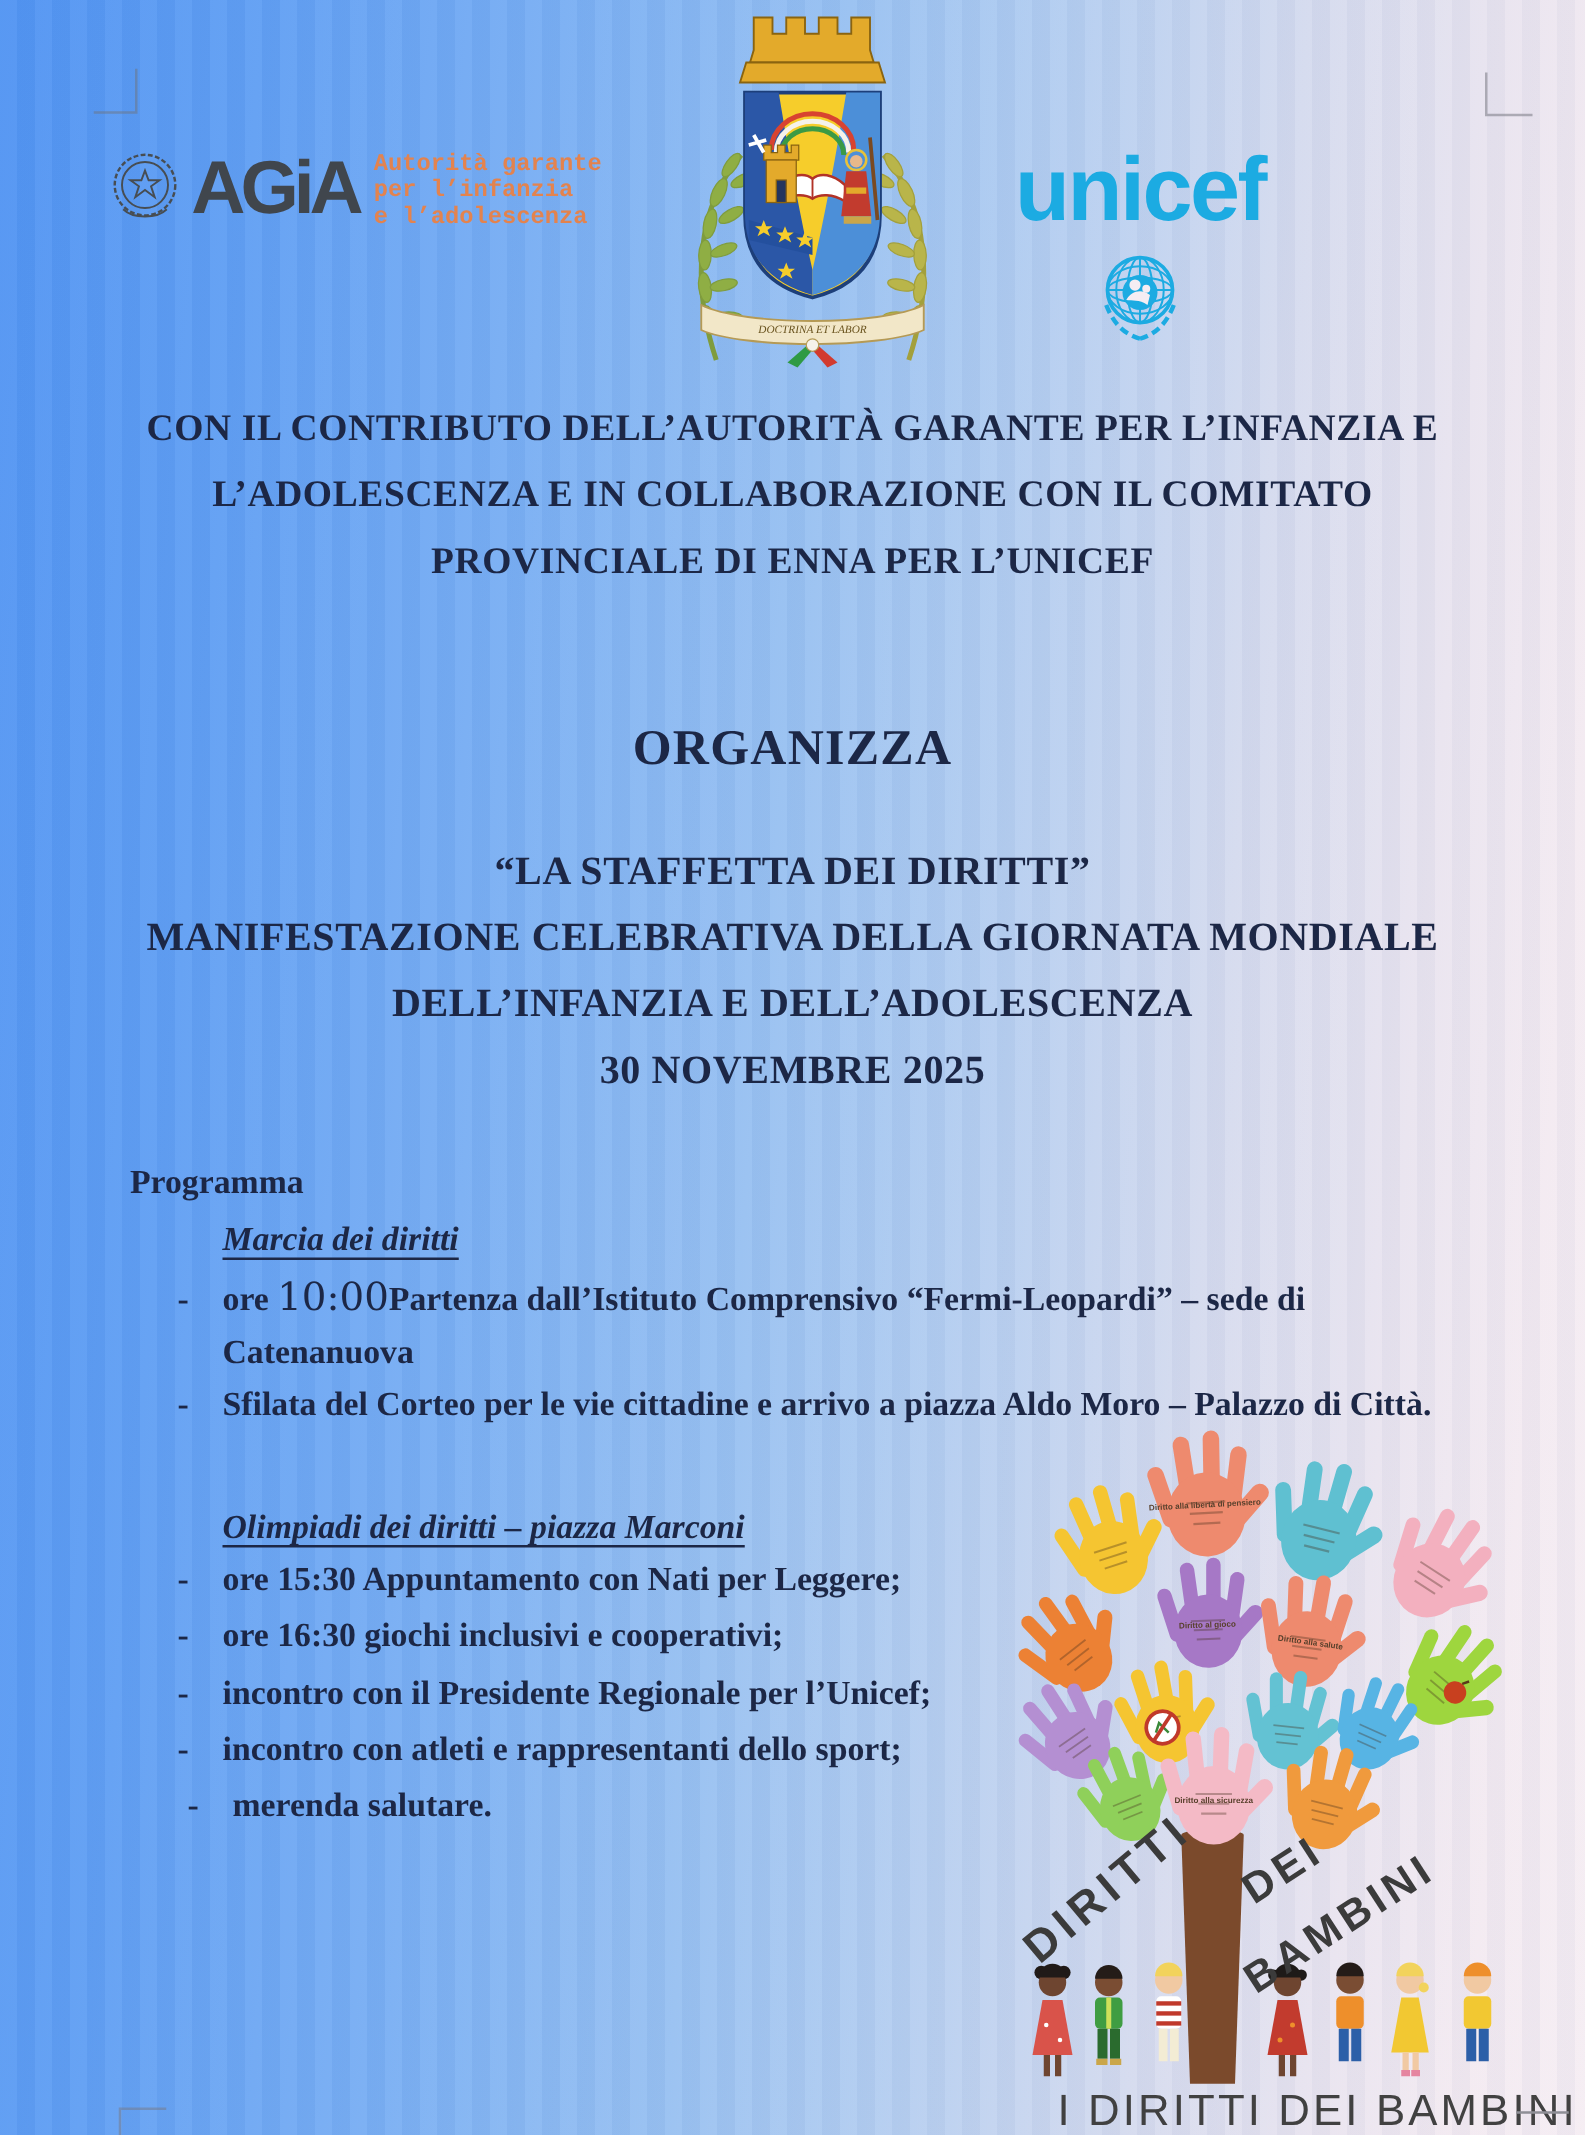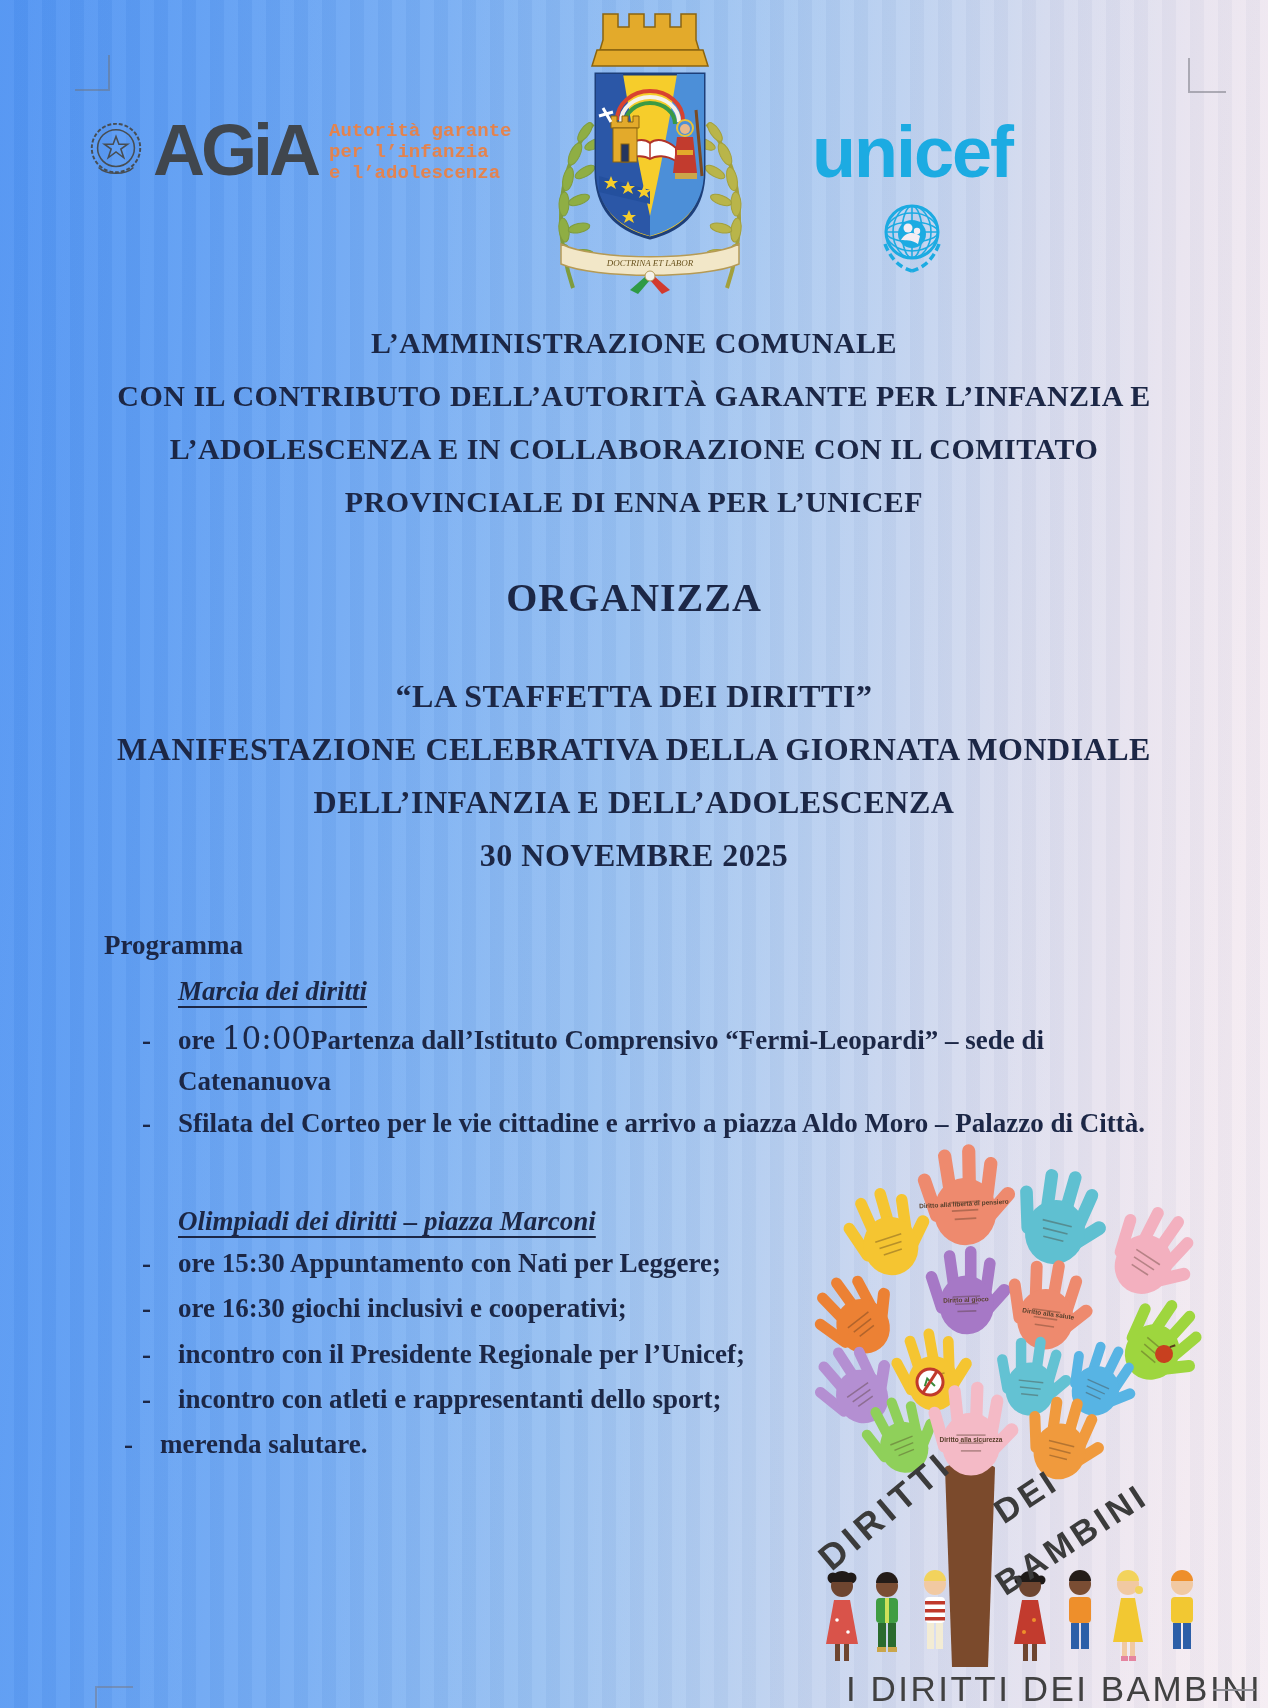--- a/index.html
+++ b/index.html
@@ -10,21 +10,21 @@
   }
   .poster::before{content:"";position:absolute;inset:0;pointer-events:none;
     background:repeating-linear-gradient(90deg,rgba(255,255,255,.05) 0 14px,rgba(90,110,160,.045) 14px 28px);}
   
   .corner{position:absolute;}
   .corner-tl{left:75px;top:55px;width:33px;height:34px;border-right:2px solid rgba(110,115,125,.5);border-bottom:2px solid rgba(110,115,125,.5);}
   .corner-tr{left:1188px;top:58px;width:36px;height:33px;border-left:2px solid rgba(130,130,140,.6);border-bottom:2px solid rgba(130,130,140,.6);}
   .corner-bl{left:95px;top:1686px;width:36px;height:30px;border-left:2px solid rgba(120,120,130,.5);border-top:2px solid rgba(120,120,130,.5);}
   
   .agia{position:absolute;left:85px;top:110px;display:flex;align-items:center;gap:6px;}
-  .agia-word{font-family:"Liberation Sans",sans-serif;font-weight:700;font-size:72px;line-height:.9;color:#40464d;letter-spacing:-4px;}
+  .agia-word{font-family:"Liberation Sans",sans-serif;font-weight:700;font-size:60px;line-height:.9;color:#40464d;letter-spacing:-4px;}
   .agia-tagline{font-family:Liberation Mono, monospace;font-weight:600;font-size:19px;line-height:21px;color:#e3834e;padding-left:6px;padding-top:4px;}
   
   .unicef{position:absolute;left:812px;top:116px;display:flex;align-items:center;gap:10px;flex-direction:column;}
   .unicef-word{font-family:"Liberation Sans",sans-serif;font-weight:700;font-size:72px;line-height:1;color:#1cabe2;letter-spacing:-2px;}
   
   .crest{position:absolute;left:533px;top:4px;width:234px;height:292px;}
   
   .center-block{position:absolute;left:40px;right:40px;text-align:center;font-weight:700;}
   .hblock{top:316px;font-size:30px;line-height:53px;letter-spacing:.5px;}
   .organizza{top:571px;font-size:40px;line-height:53px;letter-spacing:1px;}
@@ -174,21 +174,20 @@
       <circle cx="39" cy="36" r="14" fill="#1cabe2"></circle>
       <circle cx="35" cy="30" r="4.5" fill="#f5edf3"></circle>
       <circle cx="44" cy="33" r="3.2" fill="#f5edf3"></circle>
       <path d="M28,42 C32,34 41,33 47,38 L45,46 C38,41 33,43 28,42 Z" fill="#f5edf3"></path>
       <path d="M12,46 C18,62 28,70 39,73" stroke="#1cabe2" stroke-width="3.5" fill="none" stroke-dasharray="7 4"></path>
       <path d="M66,46 C60,62 50,70 39,73" stroke="#1cabe2" stroke-width="3.5" fill="none" stroke-dasharray="7 4"></path>
     </svg>
   </div>
 
   <div class="center-block hblock">
-    <div>L’AMMINISTRAZIONE COMUNALE</div>
     <div>CON IL CONTRIBUTO DELL’AUTORITÀ GARANTE PER L’INFANZIA E</div>
     <div>L’ADOLESCENZA E IN COLLABORAZIONE CON IL COMITATO</div>
     <div>PROVINCIALE DI ENNA PER L’UNICEF</div>
   </div>
 
   <div class="center-block organizza">ORGANIZZA</div>
 
   <div class="center-block eblock">
     <div>“LA STAFFETTA DEI DIRITTI”</div>
     <div>MANIFESTAZIONE CELEBRATIVA DELLA GIORNATA MONDIALE</div>
@@ -216,21 +215,21 @@
   </div>
   <div class="prow" style="left:142px;top:1293px;">
     <span class="dash">-</span><span>ore 16:30 giochi inclusivi e cooperativi;</span>
   </div>
   <div class="prow" style="left:142px;top:1339px;">
     <span class="dash">-</span><span>incontro con il Presidente Regionale per l’Unicef;</span>
   </div>
   <div class="prow" style="left:142px;top:1384px;">
     <span class="dash">-</span><span>incontro con atleti e rappresentanti dello sport;</span>
   </div>
-  <div class="prow" style="left:124px;top:1429px;">
+  <div class="prow" style="left:150px;top:1429px;">
     <span class="dash">-</span><span>merenda salutare.</span>
   </div>
 
   <svg class="tree" viewBox="0 0 528 638">
     <defs>
       <g id="hand">
         <rect x="-34" y="-24" width="11" height="42" rx="5.5" transform="rotate(-16)"></rect>
         <rect x="-17" y="-36" width="11" height="54" rx="5.5" transform="rotate(-6)"></rect>
         <rect x="-1" y="-38" width="11" height="56" rx="5.5" transform="rotate(2)"></rect>
         <rect x="14" y="-30" width="11" height="46" rx="5.5" transform="rotate(10)"></rect>

